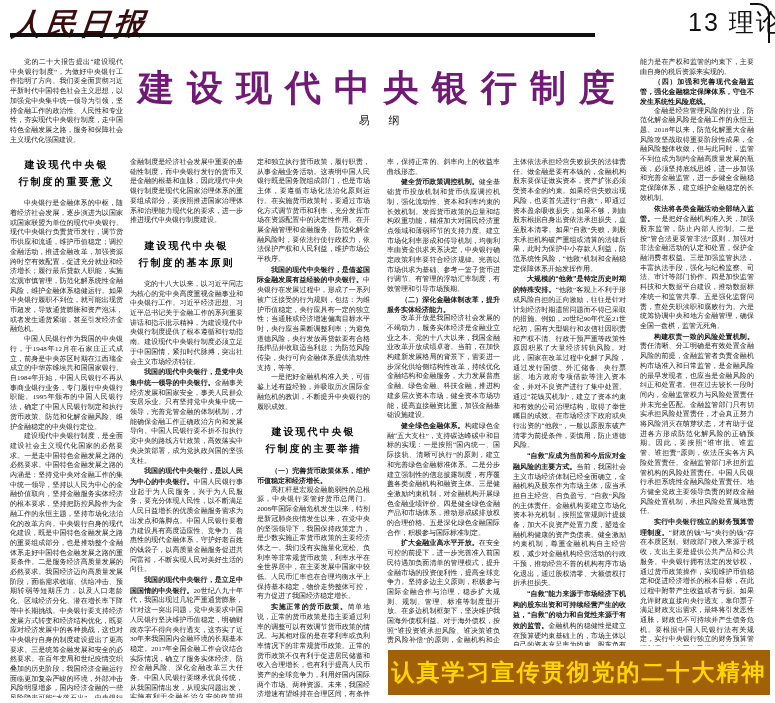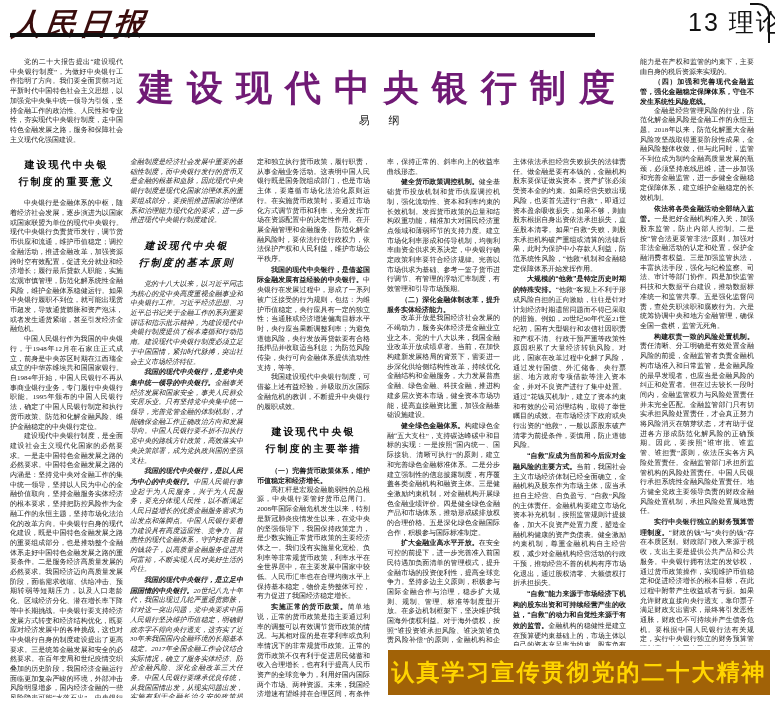--- a/index.html
+++ b/index.html
@@ -25,21 +25,21 @@
   .col{position:absolute;text-align:justify;font-size:7px;line-height:9.7px;color:#1c1c1c;
         overflow:hidden;}
   .col p{margin:0;text-indent:2em;}
   .col p.cont{text-indent:0;}
   .col p.boldp{font-weight:bold;font-family:"Liberation Sans",sans-serif;}
   .col p b{font-family:"Liberation Sans",sans-serif;}
   .col-heading{font-weight:bold;font-size:10px;line-height:17px;text-align:center;
         margin:11px 0 9px 0;letter-spacing:2px;color:#0d0d0d;
         font-family:"Liberation Sans",sans-serif;}
   #col1{left:10px;top:58px;width:113px;height:640px;}
-  #col2{left:130px;top:158px;width:113px;height:540px;font-style:italic;}
+  #col2{left:130px;top:158px;width:113px;height:540px;}
   #col3{left:257px;top:158px;width:113px;height:540px;}
   #col4{left:387px;top:158px;width:113px;height:488px;}
   #col5{left:513px;top:158px;width:113px;height:488px;}
   #col6{left:640px;top:58px;width:114px;height:588px;}
   
   .banner{position:absolute;left:388px;top:650px;width:382px;height:45px;line-height:45px;
         text-align:center;font-size:23px;font-weight:bold;letter-spacing:2px;
         font-family:"Liberation Sans",sans-serif;white-space:nowrap;}
 </style>
 </head>
@@ -73,21 +73,21 @@
         <div>行制度的基本原则</div>
       </div>
       <p>党的十八大以来，以习近平同志为核心的党中央高度重视金融事业和中央银行工作。习近平经济思想、习近平总书记关于金融工作的系列重要讲话和指示批示精神，为建设现代中央银行制度提供了根本遵循和行动指南。建设现代中央银行制度必须立足于中国国情，紧扣时代脉搏，突出社会主义市场经济特征。</p>
       <p><b>我国的现代中央银行，是党中央集中统一领导的中央银行。</b>金融事关经济发展和国家安全，事关人民群众安居乐业。只有坚持党中央集中统一领导，完善党管金融的体制机制，才能确保金融工作正确政治方向和发展导向。中国人民银行要不折不扣执行党中央的路线方针政策，高效落实中央决策部署，成为党执政兴国的坚强支柱。</p>
       <p><b>我国的现代中央银行，是以人民为中心的中央银行。</b>中国人民银行事业起于为人民服务，兴于为人民服务，要充分体现人民性，以不断满足人民日益增长的优质金融服务需求为出发点和落脚点。中国人民银行要着力建设具有高度适应性、竞争力、普惠性的现代金融体系，守护好老百姓的钱袋子，以高质量金融服务促进共同富裕，不断实现人民对美好生活的向往。</p>
       <p><b>我国的现代中央银行，是立足中国国情的中央银行。</b>20世纪八九十年代，我国出现过几轮严重通货膨胀，针对这一突出问题，党中央要求中国人民银行坚决维护币值稳定，明确财政赤字不得向央行透支，这夯实了近30年来我国国内金融环境的长期基本稳定。2017年全国金融工作会议结合实际情况，确立了服务实体经济、防控金融风险、深化金融改革三大任务。中国人民银行要继承优良传统，从我国国情出发，从现实问题出发，实施有利于金融长治久安的政策措施。</p>
     </div>
   <div class="col" id="col3">
       <p class="cont">定和独立执行货币政策，履行职责，从事金融业务活动。这表明中国人民银行既是国务院组成部门，也是市场主体，要遵循市场化法治化原则运行。在实施货币政策时，要通过市场化方式调节货币和利率，充分发挥市场在资源配置中的决定性作用。在开展金融管理和金融服务、防范化解金融风险时，要依法行使行政权力，依法保护产权和人民利益，维护市场公平秩序。</p>
       <p><b>我国的现代中央银行，是借鉴国际金融发展有益经验的中央银行。</b>中央银行在发展过程中，形成了一系列被广泛接受的行为规则，包括：为维护币值稳定，央行应具有一定的独立性；当通胀或经济增速偏离目标水平时，央行应当果断调整利率；为避免道德风险，央行发放再贷款要有合格抵押品并收取适当利息；为防范风险传染，央行可向金融体系提供流动性支持，等等。</p>
-      <p>我国建设现代中央银行制度，可借鉴上述有益经验，并吸取历次国际金融危机的教训，不断提升中央银行的履职成效。</p>
+      <p>一是把好金融机构准入关，可借鉴上述有益经验，并吸取历次国际金融危机的教训，不断提升中央银行的履职成效。</p>
       <div class="col-heading">
         <div>建设现代中央银</div>
         <div>行制度的主要举措</div>
       </div>
       <p class="boldp">（一）完善货币政策体系，维护币值稳定和经济增长。</p>
       <p>高杠杆是宏观金融脆弱性的总根源，中央银行要管好货币总闸门。2008年国际金融危机发生以来，特别是新冠肺炎疫情发生以来，在党中央的坚强领导下，我国保持政策定力，是少数实施正常货币政策的主要经济体之一。我们没有实施量化宽松、负利率等非常规货币政策，利率水平在全世界居中，在主要发展中国家中较低。人民币汇率也在合理均衡水平上保持基本稳定，物价走势整体可控，有力促进了我国经济稳定增长。</p>
       <p><b>实施正常的货币政策。</b>简单地说，正常的货币政策是指主要通过利率的调整可以有效调节货币政策的情况。与其相对应的是在零利率或负利率情况下的非常规货币政策。正常的货币政策不仅有利于促进居民储蓄和收入合理增长，也有利于提高人民币资产的全球竞争力，利用好国内国际两个市场、两种资源。未来，我国经济增速有望维持在合理区间，有条件尽量长时间保持正常的货币政策，保持正的利</p>
     </div>
   <div class="col" id="col4">
       <p class="cont">率，保持正常的、斜率向上的收益率曲线形态。</p>

